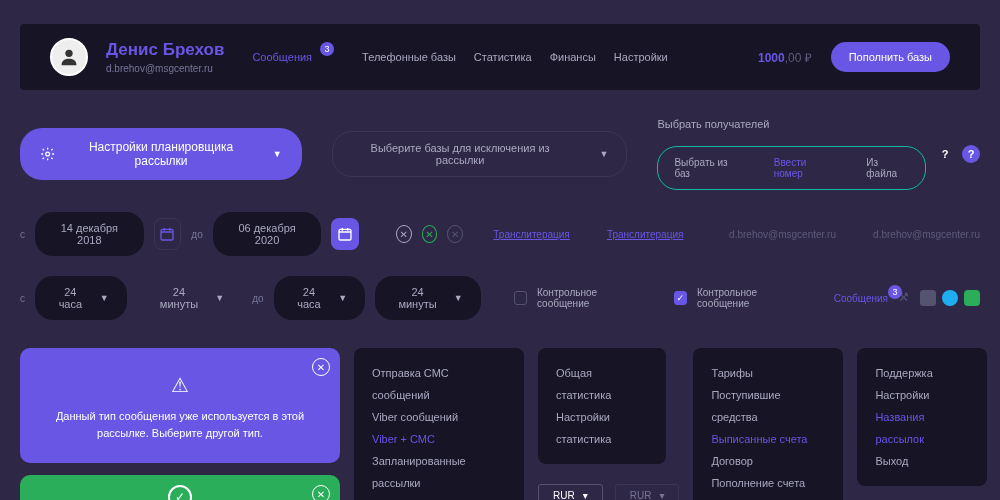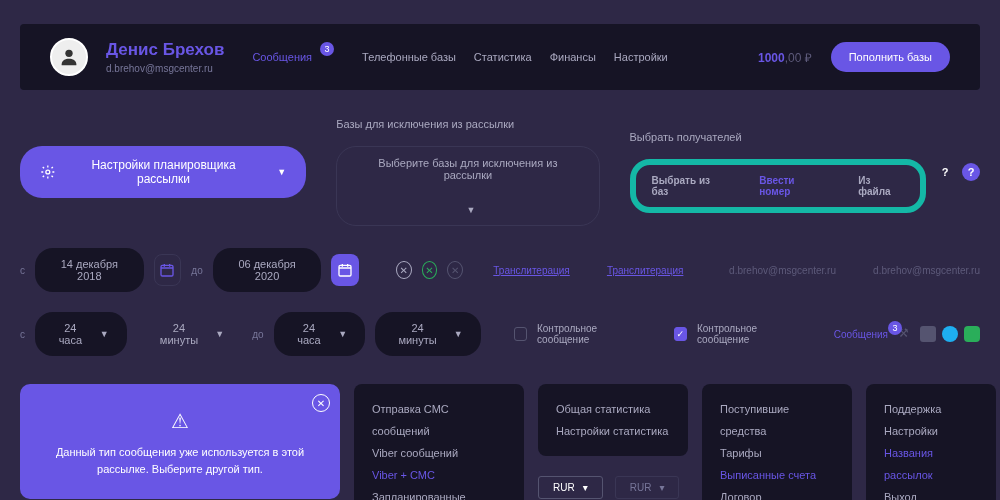--- a/index.html
+++ b/index.html
@@ -54,29 +54,28 @@
   background: #6956e5; color: #fff; border: none;
   padding: 12px 20px; border-radius: 22px; font-size: 12px;
   display: flex; align-items: center; gap: 10px; cursor: pointer;
 }
 .gear-ico { width: 16px; height: 16px; }
 .chev { font-size: 9px; margin-left: 6px; }
 
 .outline-pill {
   border: 1px solid #3a3655; background: transparent; color: #aaa9c0;
   padding: 10px 18px; border-radius: 20px; font-size: 11px;
-  display: flex; align-items: center; gap: 24px; cursor: pointer; flex-direction: column;
+  display: flex; align-items: center; gap: 24px; cursor: pointer;
 }
 .section-label { color: #aaa9c0; font-size: 11px; margin-bottom: 10px; }
 .col { display: flex; flex-direction: column; gap: 6px; }
 
 .segmented {
-  border: 6px solid #14b8a6; border-radius: 20px; display: flex;
+  border: 1px solid #14b8a6; border-radius: 20px; display: flex;
   overflow: hidden;
-  font-weight: bold;
 }
 .seg { padding: 10px 16px; font-size: 10px; cursor: pointer; color: #aaa9c0; }
 .seg.link { color: #6956e5; }
 
 .help-icons { display: flex; gap: 8px; margin-left: auto; }
 .help-round {
   width: 18px; height: 18px; border-radius: 50%; background: #6956e5;
   color: #fff; display: flex; align-items: center; justify-content: center;
   font-size: 11px; font-weight: bold; cursor: pointer;
 }
@@ -194,21 +193,20 @@
   <button class="pill-btn">
     <svg class="gear-ico" viewBox="0 0 24 24" fill="none" stroke="#fff" stroke-width="2">
         <circle cx="12" cy="12" r="3"></circle>
         <path d="M12 2v3M12 19v3M4.2 4.2l2.1 2.1M17.7 17.7l2.1 2.1M2 12h3M19 12h3M4.2 19.8l2.1-2.1M17.7 6.3l2.1-2.1"></path>
       </svg>
     <span>Настройки планировщика рассылки</span>
     <span class="chev">▼</span>
   </button>
 
   <div class="col" style="margin-left:20px">
-    <span class="section-label">Базы для исключения из рассылки</span>
     <button class="outline-pill">
       <span>Выберите базы для исключения из рассылки</span>
       <span class="chev">▼</span>
     </button>
   </div>
 
   <div class="col" style="margin-left:20px">
     <span class="section-label">Выбрать получателей</span>
     <div class="segmented">
       <span class="seg">Выбрать из баз</span>
@@ -311,39 +309,39 @@
   <div class="panel" style="width:170px">
     <a>Отправка СМС сообщений</a>
     <a>Viber сообщений</a>
     <a class="hl">Viber + СМС</a>
     <a>Запланированные рассылки</a>
     <a>Шаблоны</a>
 
   </div>
 
   <div style="display:flex;flex-direction:column;gap:10px">
-    <div class="panel" style="width:150px">
+    <div class="panel" style="width:128px">
       <a>Общая статистика</a>
       <a>Настройки статистика</a>
     </div>
     <div class="tabs">
       <div class="tab-sel">
           <span>RUR</span>
           <span>▾</span>
         </div>
       <div class="tab-sel ghost">
           <span>RUR</span>
           <span>▾</span>
         </div>
     </div>
   </div>
 
   <div class="panel" style="width:150px">
+    <a>Тарифы</a>
     <a>Поступившие средства</a>
-    <a>Тарифы</a>
     <a class="hl">Выписанные счета</a>
     <a>Договор</a>
     <a>Пополнение счета</a>
   </div>
 
   <div class="panel" style="width:130px">
     <a>Поддержка</a>
     <a>Настройки</a>
     <a class="hl">Названия рассылок</a>
     <a>Выход</a>

